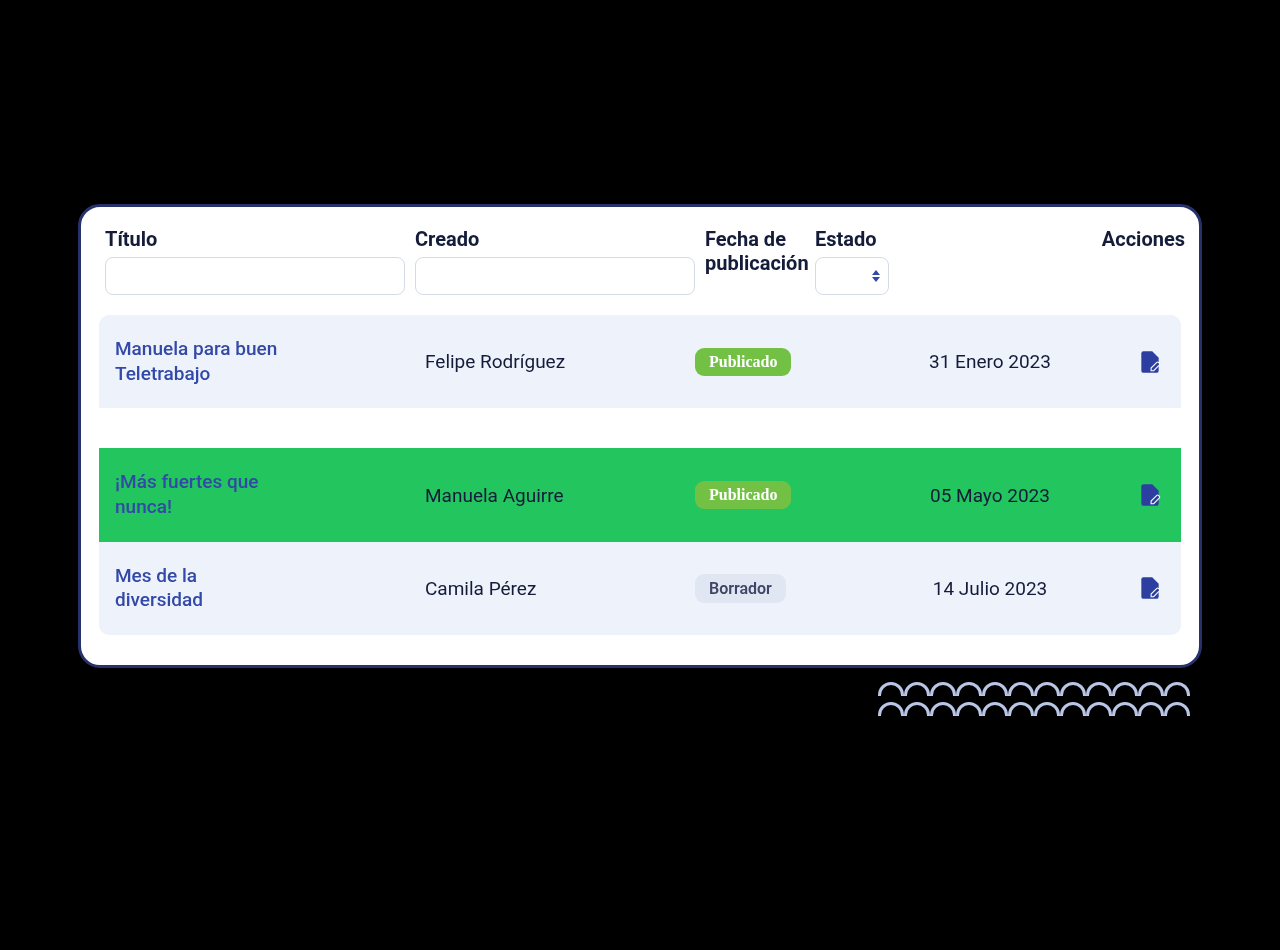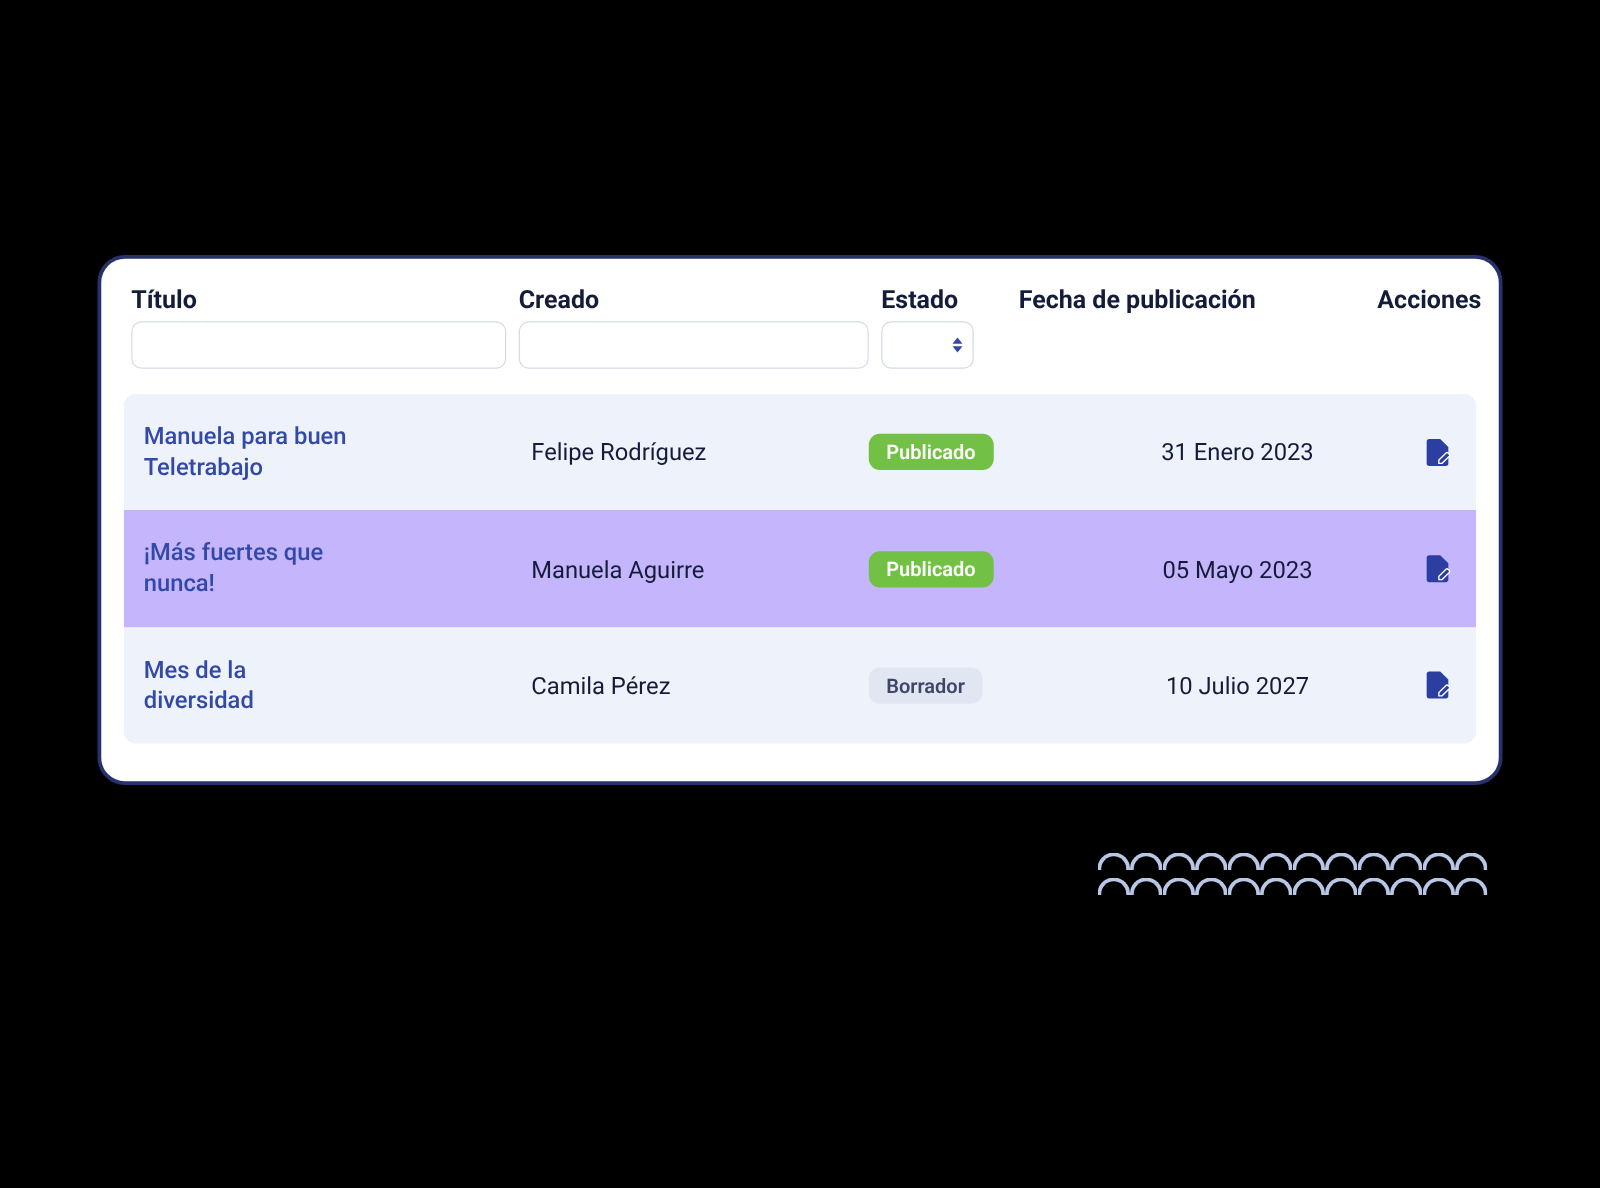--- a/index.html
+++ b/index.html
@@ -65,21 +65,21 @@
 
   .rows { margin-top: 6px; border-radius: 10px; overflow: hidden; }
   .data-row {
     display: grid;
     grid-template-columns: 300px 260px 140px 250px 90px;
     column-gap: 10px;
     align-items: center;
     padding: 22px 16px;
   }
   .row-alt { background: #eef2fb; }
-  .row-plain { background: #c4b5fd; }
+  .row-plain { background: #22c55e; margin-top: 40px; }
 
   .title-link {
     color: #3249a8;
     font-size: 19px;
     font-weight: 500;
     line-height: 1.3;
     max-width: 240px;
     text-decoration: none;
     cursor: pointer;
   }
@@ -87,21 +87,21 @@
     color: #141c3a;
     font-size: 19px;
   }
   .badge {
     display: inline-block;
     padding: 5px 14px;
     border-radius: 9px;
     font-size: 16px;
     font-weight: 600;
   }
-  .badge-publicado { background: #72c145; color: #fff; }
+  .badge-publicado { background: #72c145; color: #fff; font-family: Liberation Serif, serif; }
   .badge-borrador { background: #e1e6f3; color: #3e4766; }
   .pubdate {
     color: #141c3a;
     font-size: 19px;
     text-align: center;
     padding-left: 40px;
   }
   .action-cell { display: flex; justify-content: center; }
   .edit-icon {
     width: 26px; height: 26px; cursor: pointer;
@@ -133,30 +133,30 @@
   <div class="header-row">
     <div class="header-col">
       <div class="header-label">Título</div>
       <input class="filter-input" value="" style="">
     </div>
     <div class="header-col">
       <div class="header-label">Creado</div>
       <input class="filter-input" value="" style="">
     </div>
     <div class="header-col">
+      <div class="header-label">Fecha de publicación</div>
+    </div>
+    <div class="header-col">
       <div class="header-label">Estado</div>
       <div class="filter-select">
         <div class="sort-arrows">
           <div class="arrow-up"></div>
           <div class="arrow-down"></div>
         </div>
       </div>
-    </div>
-    <div class="header-col">
-      <div class="header-label">Fecha de publicación</div>
     </div>
     <div class="header-col" style="align-items:flex-end;">
       <div class="header-label">Acciones</div>
     </div>
   </div>
 
   <div class="rows">
 
     <div class="data-row row-alt">
       <a class="title-link">Manuela para buen Teletrabajo</a>
@@ -186,21 +186,21 @@
               <path d="M20.7 13.3l-1-1a1 1 0 0 0-1.4 0L13 17.6V20h2.4l5.3-5.3a1 1 0 0 0 0-1.4z" fill="#2c3fa0" stroke="#fff" stroke-width="1"></path>
             </svg>
         </span>
       </div>
     </div>
 
     <div class="data-row row-alt">
       <a class="title-link" style="max-width:140px;">Mes de la diversidad</a>
       <div class="creator">Camila Pérez</div>
       <div><span class="badge badge-borrador">Borrador</span></div>
-      <div class="pubdate">10 Julio 2027</div>
+      <div class="pubdate">14 Julio 2023</div>
       <div class="action-cell">
         <span class="edit-icon">
           <svg viewBox="0 0 24 24" fill="#2c3fa0">
               <path d="M14 2H6a2 2 0 0 0-2 2v16a2 2 0 0 0 2 2h12a2 2 0 0 0 2-2V8l-6-6z"></path>
               <path d="M20.7 13.3l-1-1a1 1 0 0 0-1.4 0L13 17.6V20h2.4l5.3-5.3a1 1 0 0 0 0-1.4z" fill="#2c3fa0" stroke="#fff" stroke-width="1"></path>
             </svg>
         </span>
       </div>
     </div>
 

